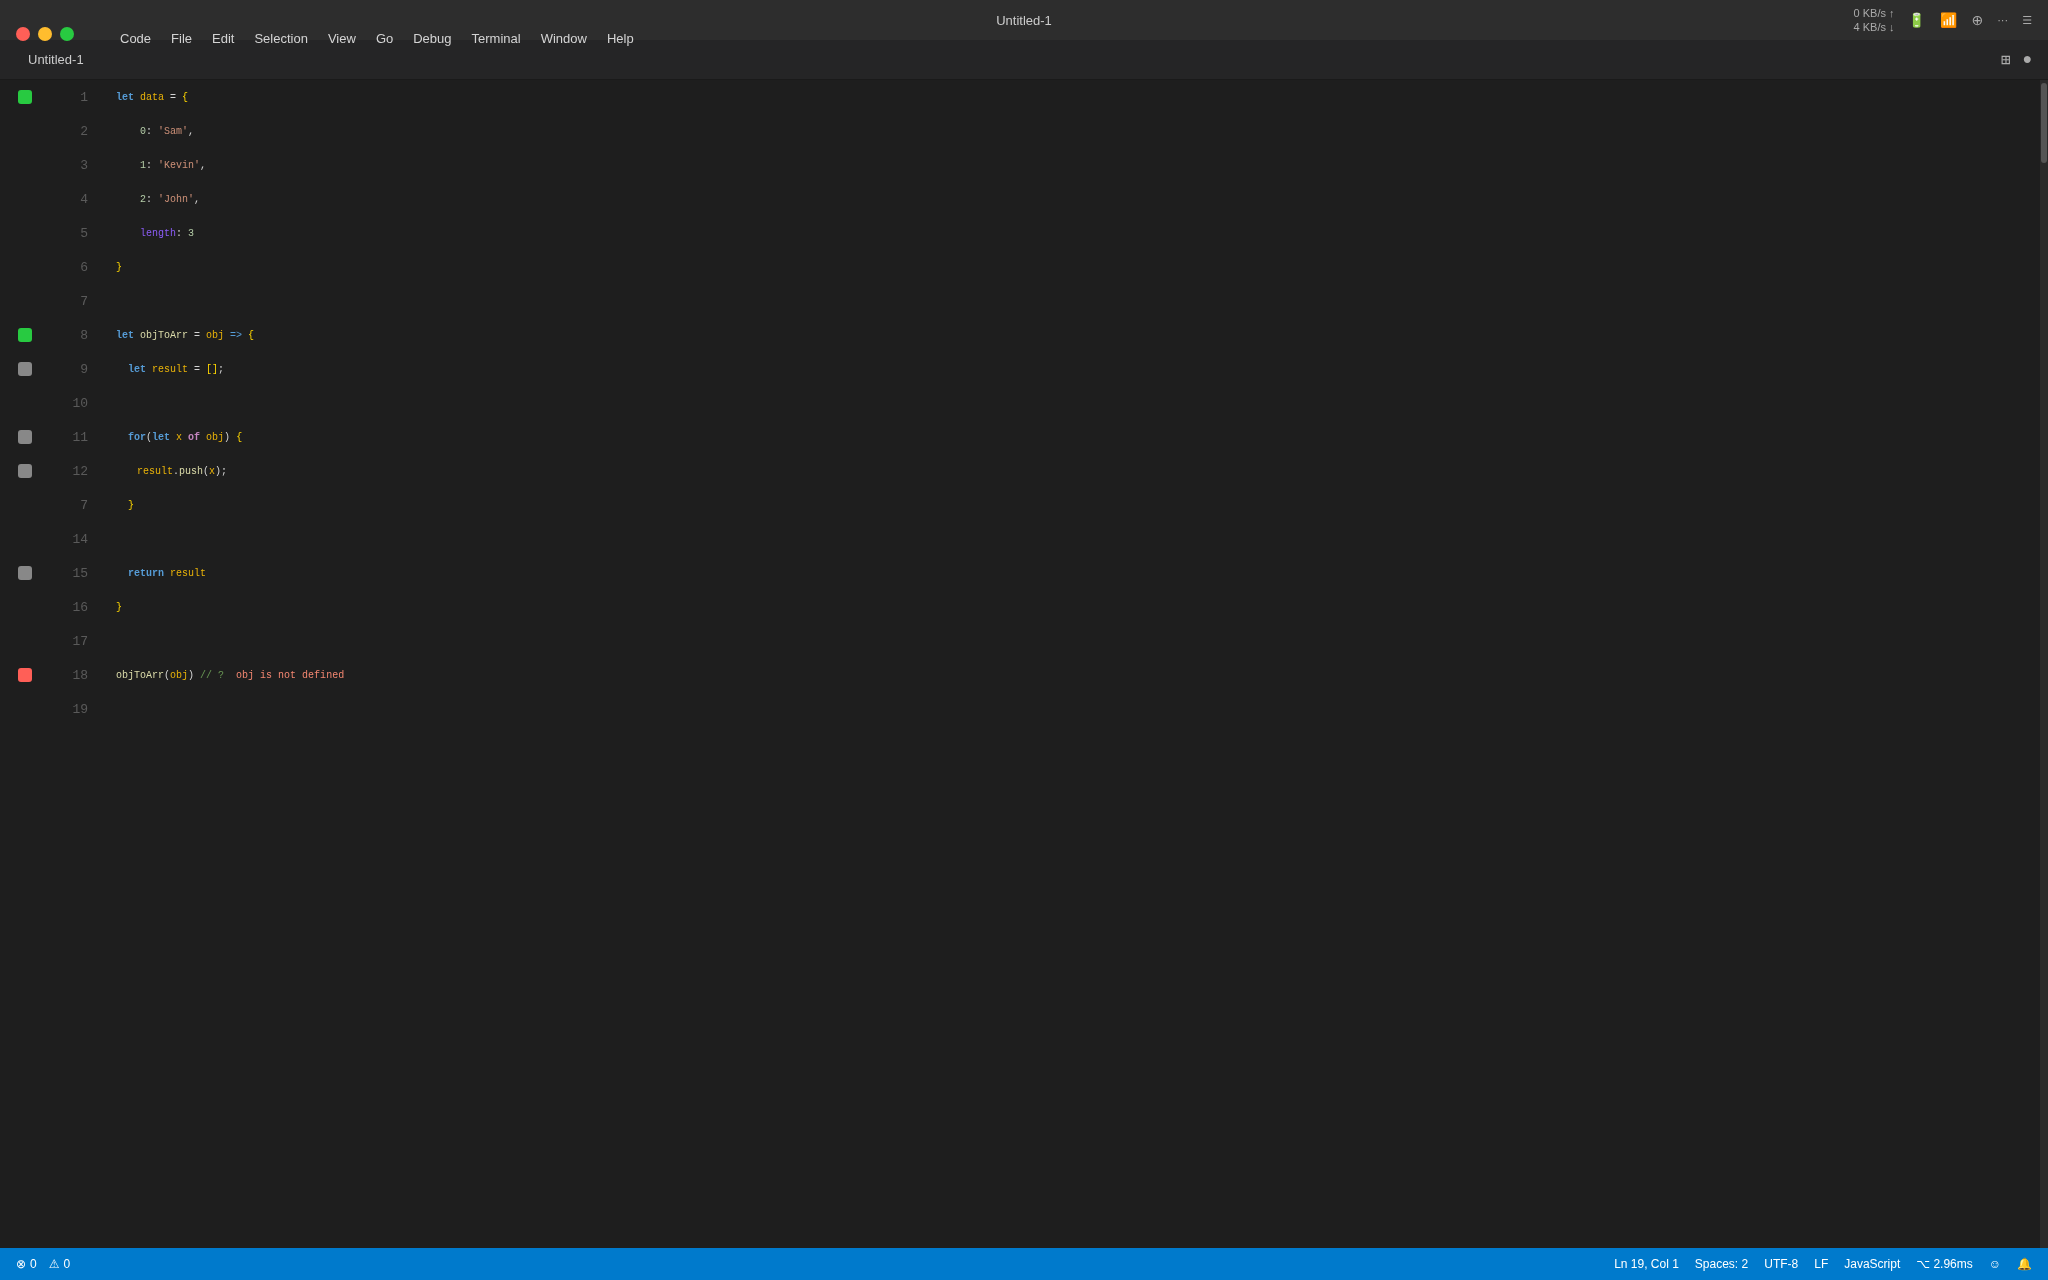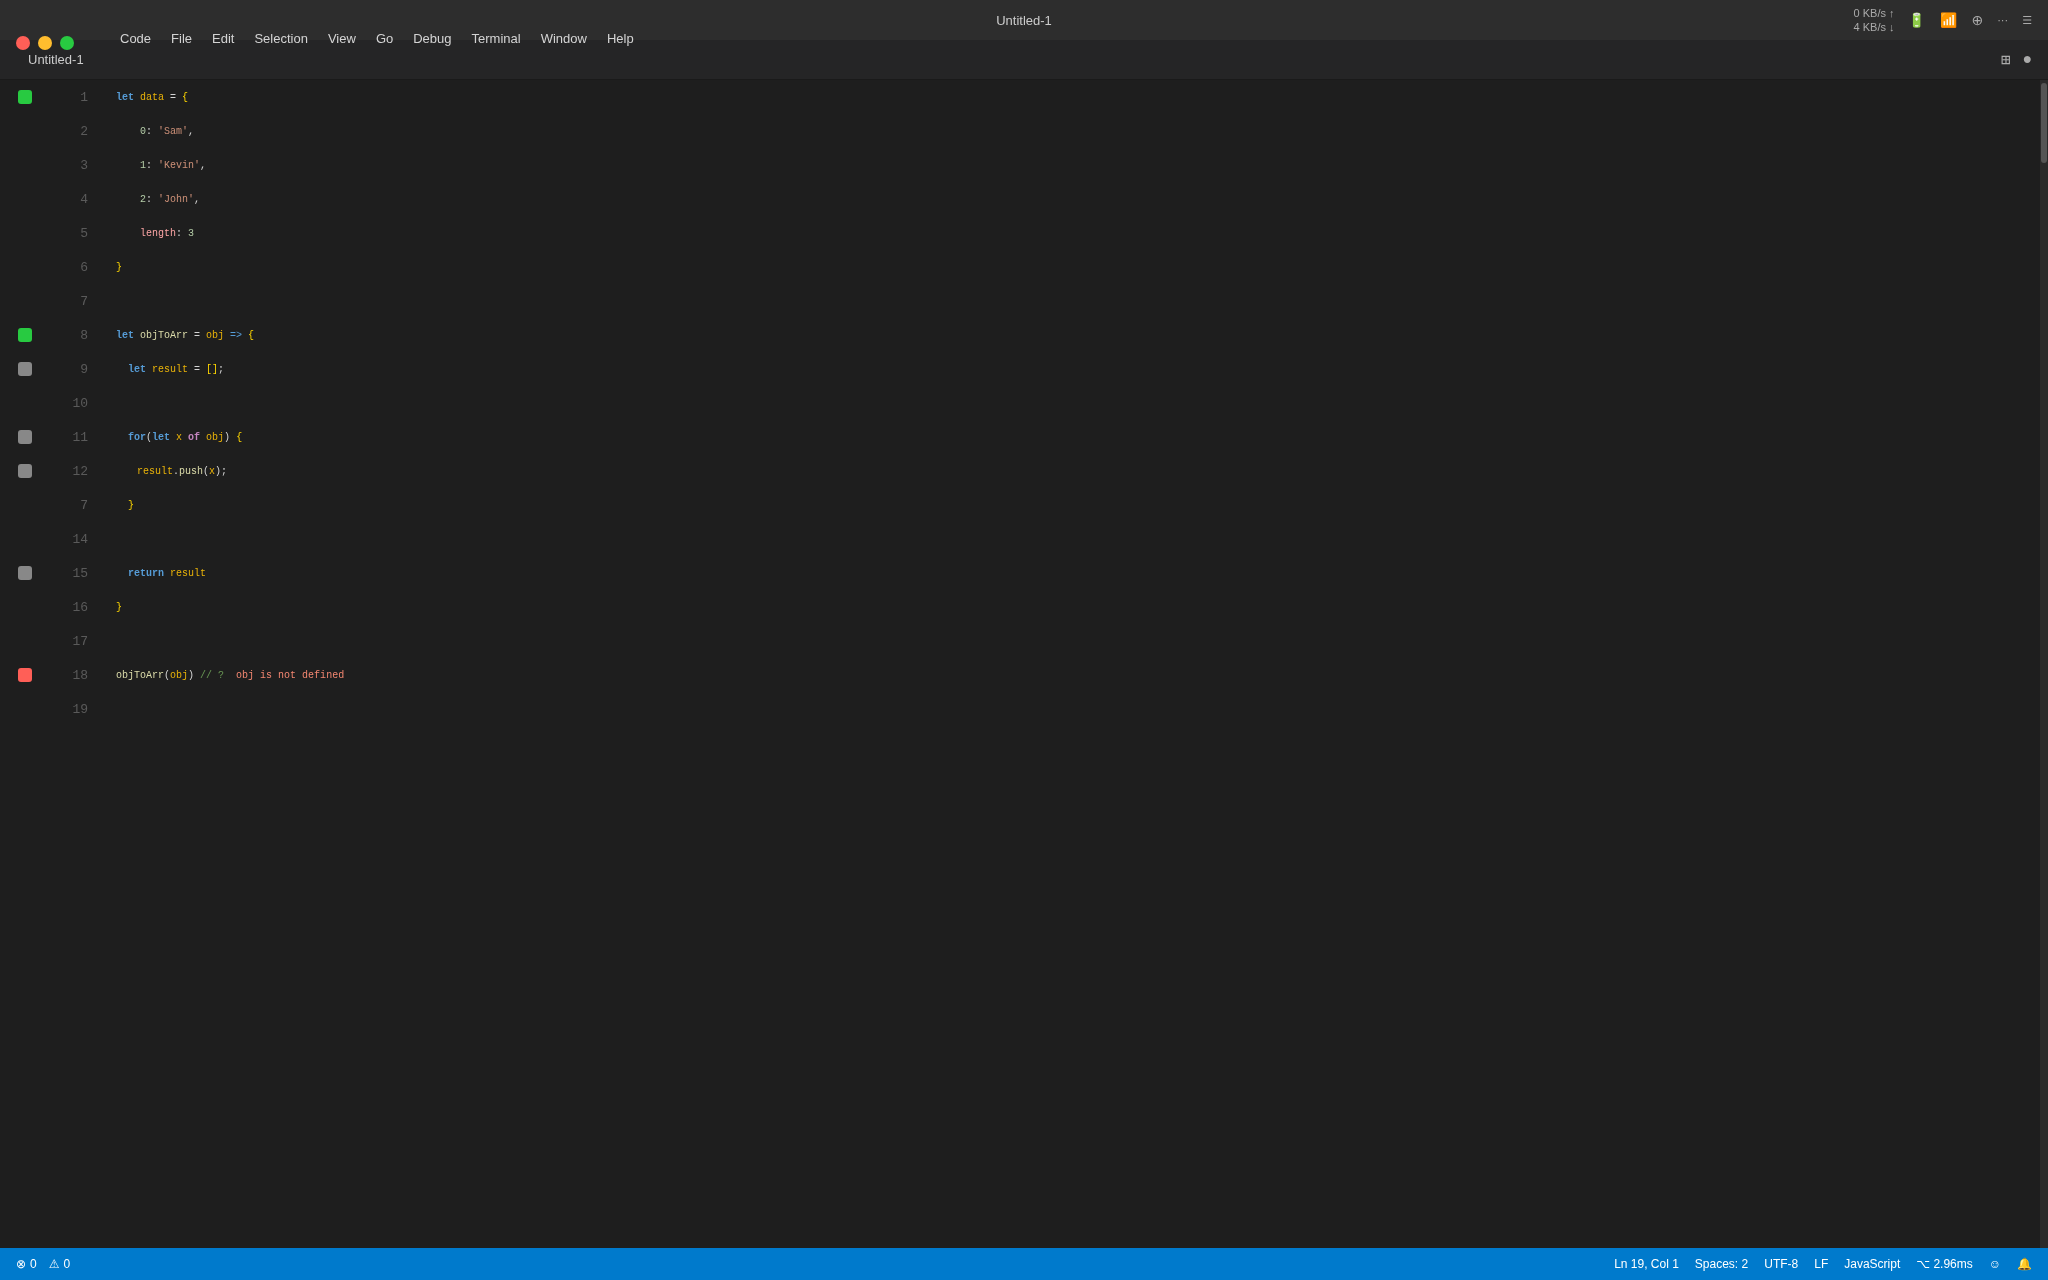--- a/index.html
+++ b/index.html
@@ -19,21 +19,21 @@
       height: 40px;
       display: flex;
       align-items: center;
       justify-content: space-between;
       padding: 0 16px;
       -webkit-app-region: drag;
       user-select: none;
     }
     .titlebar-left {
       display: flex;
-      align-items: flex-end;
+      align-items: flex-start;
       gap: 12px;
       width: 300px;
       margin-top: 36px;
     }
     .traffic-lights {
       display: flex;
       gap: 8px;
       align-items: center;
     }
     .traffic-light {
@@ -181,21 +181,21 @@
       padding-left: 8px;
     }
 
     
     .kw { color: #569cd6; font-weight: bold; }       
     .kw-of { color: #c586c0; font-weight: bold; }    
     .var { color: #eab308; }                          
     .fn { color: #dcdcaa; }                           
     .str { color: #ce9178; }                          
     .num { color: #b5cea8; }                          
-    .prop { color: #fca5a5; }                        
+    .prop { color: #8b5cf6; }                        
     .arrow { color: #569cd6; }                      
     .error-text { color: #f48771; }                   
     .comment-q { color: #6a9955; }
     .bracket { color: #ffd700; }                      
     .brace-gold { color: #ffd700; }
     .method { color: #dcdcaa; }                       
     .plain { color: #d4d4d4; }
 
     
     .scrollbar {

